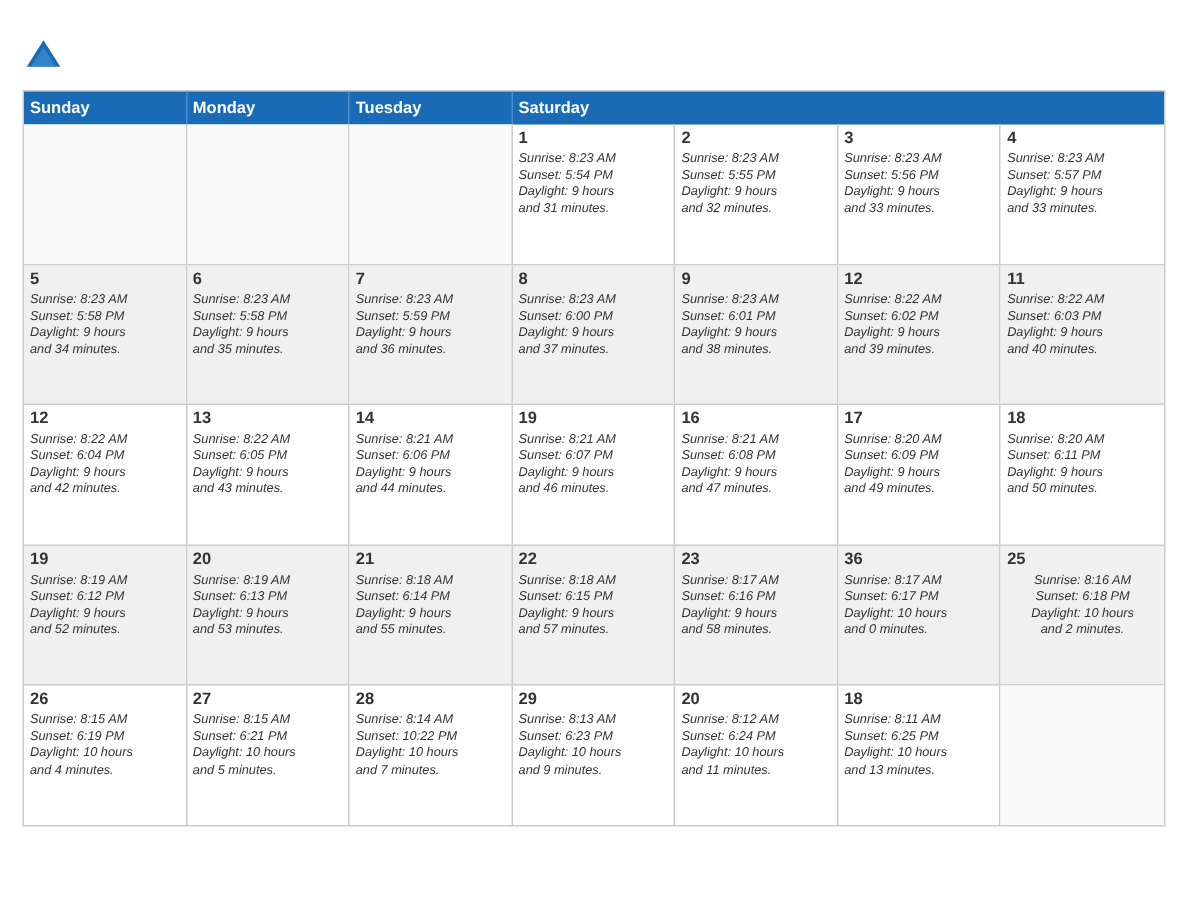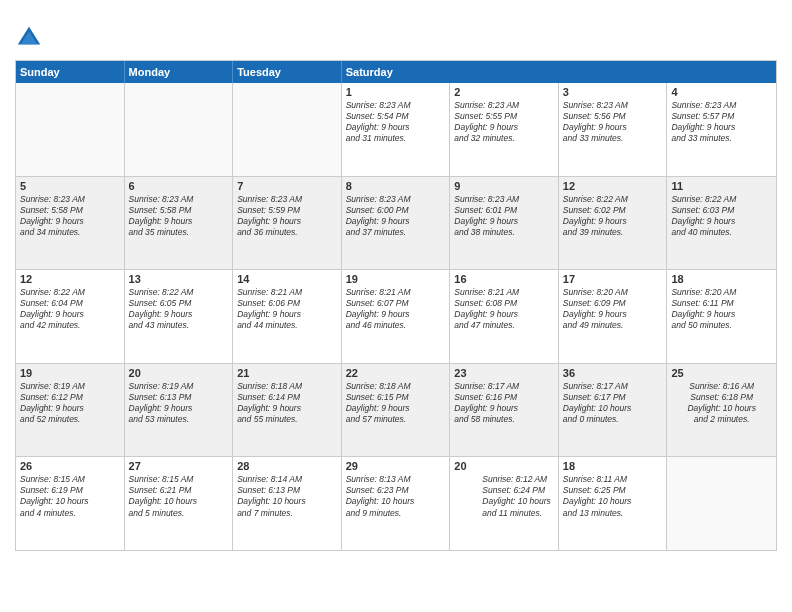--- a/index.html
+++ b/index.html
@@ -345,34 +345,34 @@
           <div class="cal-cell">
             <div class="day-num">27</div>
             <div class="cell-text" style="white-space: pre-line;">Sunrise: 8:15 AM
 Sunset: 6:21 PM
 Daylight: 10 hours
 and 5 minutes.</div>
           </div>
           <div class="cal-cell">
             <div class="day-num">28</div>
             <div class="cell-text" style="white-space: pre-line;">Sunrise: 8:14 AM
-Sunset: 6:13 PM
+Sunset: 10:22 PM
 Daylight: 10 hours
 and 7 minutes.</div>
           </div>
           <div class="cal-cell">
             <div class="day-num">29</div>
             <div class="cell-text" style="white-space: pre-line;">Sunrise: 8:13 AM
 Sunset: 6:23 PM
 Daylight: 10 hours
 and 9 minutes.</div>
           </div>
           <div class="cal-cell">
             <div class="day-num">20</div>
-            <div class="cell-text" style="white-space: pre-line; margin-left: 28px;">Sunrise: 8:12 AM
+            <div class="cell-text" style="white-space: pre-line;">Sunrise: 8:12 AM
 Sunset: 6:24 PM
 Daylight: 10 hours
 and 11 minutes.</div>
           </div>
           <div class="cal-cell">
             <div class="day-num">18</div>
             <div class="cell-text" style="white-space: pre-line;">Sunrise: 8:11 AM
 Sunset: 6:25 PM
 Daylight: 10 hours
 and 13 minutes.</div>

